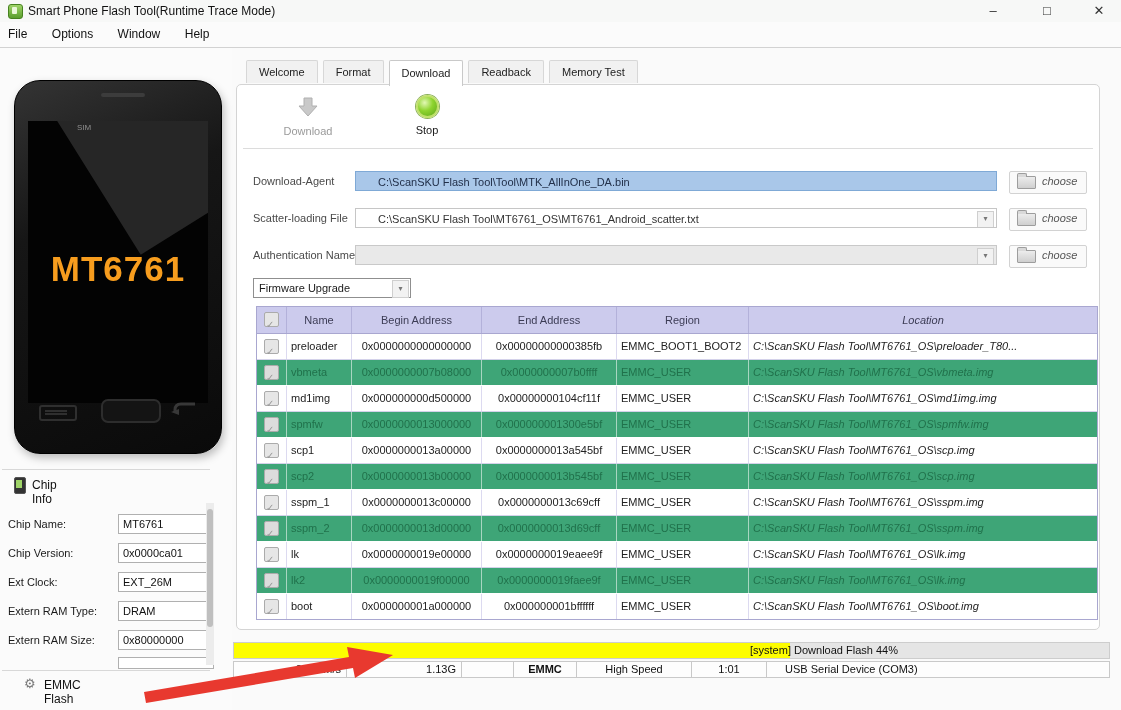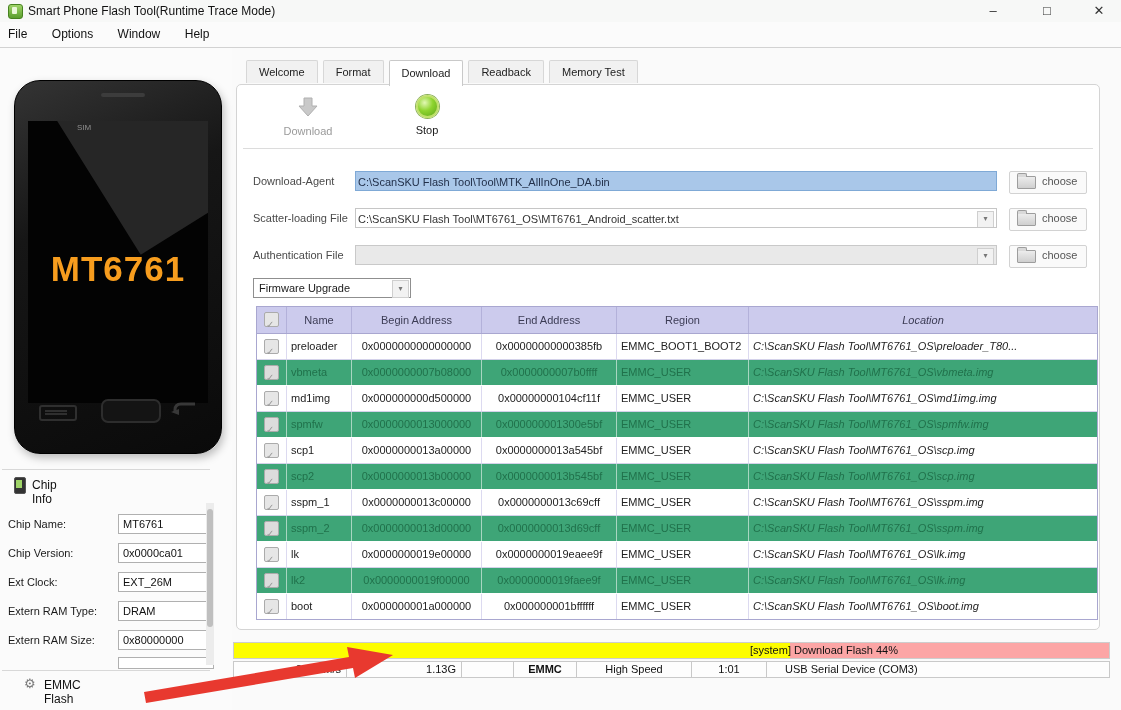--- a/index.html
+++ b/index.html
@@ -73,32 +73,32 @@
   .dl-arrow{display:inline-block;width:24px;height:24px;}
   .stop-circle{display:inline-block;width:19px;height:19px;border-radius:50%;
                background:radial-gradient(circle at 35% 30%,#e2f8b4 0%,#8ed42e 45%,#5da61b 100%);
                border:2px solid #bfe06a;box-shadow:0 0 0 1px #8cb05a;}
   .tool-label{font-size:11px;margin-top:2px;}
   .tool-label.disabled{color:#9a9a9a;}
 
   .field-row{position:absolute;left:0;width:862px;height:22px;}
   .field-label{position:absolute;left:16px;top:4px;font-size:11px;color:#4a4a4a;}
   .field-box{position:absolute;left:118px;top:0;width:642px;height:20px;font-size:11px;line-height:20px;
-             padding:0 2px;white-space:nowrap;overflow:hidden;box-sizing:border-box;}
+             padding:0 22px;white-space:nowrap;overflow:hidden;box-sizing:border-box;}
   .box-da{background:#a9c7e9;border:1px solid #7fa9d6;color:#22304a;}
   .box-combo{background:#fff;border:1px solid #c6c6c6;color:#333;}
   .box-disabled{background:#e9e9e9;border:1px solid #c9c9c9;}
   .combo-arrow{position:absolute;right:2px;top:2px;width:15px;height:15px;background:#f2f2f2;border:1px solid #cfcfcf;
                font-size:8px;color:#777;text-align:center;line-height:14px;}
   .choose-btn{position:absolute;left:772px;top:0;width:76px;height:21px;background:#fafafa;border:1px solid #d2d2d2;
               border-radius:2px;font-size:11px;color:#555;}
   .choose-btn .folder{position:absolute;left:7px;top:4px;width:17px;height:11px;background:linear-gradient(180deg,#ececec,#cfcfcf);
               border:1px solid #9d9d9d;border-radius:1px;}
   .choose-btn .folder:before{content:"";position:absolute;left:-1px;top:-4px;width:8px;height:3px;background:#d9d9d9;border:1px solid #9d9d9d;border-bottom:none;border-radius:2px 2px 0 0;}
-  .choose-btn .choose-text{position:absolute;left:32px;top:3px;}
+  .choose-btn .choose-text{position:absolute;left:32px;top:3px;font-style:italic;}
 
   .mode-combo{position:absolute;left:16px;top:193px;width:158px;height:20px;border:1px solid #8f8f8f;background:#fff;
               font-size:11px;line-height:19px;padding:0 5px;box-sizing:border-box;}
   .mode-combo .combo-arrow{right:1px;top:1px;height:16px;line-height:15px;}
 
   
   .ptable{position:absolute;left:19px;top:221px;width:840px;border:1px solid #a9a7d0;background:#fff;}
   .thead{display:flex;height:26px;background:#cccbed;border-bottom:1px solid #a9a7d0;}
   .th{font-size:11px;color:#3c3c55;line-height:26px;text-align:center;border-right:1px solid #b3b1da;box-sizing:border-box;}
   .trow{display:flex;height:25px;border-bottom:1px solid #d4d2ea;background:#fff;}
@@ -112,21 +112,21 @@
   .c-region{width:132px;}
   .c-loc{flex:1;border-right:none;font-style:italic;}
   .trow.green{background:#3ea577;border-bottom:1px solid #fff;}
   .trow.green .tc{color:#20714b;border-right-color:rgba(255,255,255,.55);}
   .cb{display:inline-block;width:13px;height:13px;margin-top:5px;background:#e6e6e6;border:1px solid #ababab;
       border-radius:2px;position:relative;}
   .cb:after{content:"\2713";position:absolute;left:1px;top:-1px;font-size:10px;color:#9a9a9a;}
   .trow.green .cb{background:#dcdcdc;}
 
   
-  .progress{position:absolute;left:233px;top:642px;width:877px;height:17px;background:#fca5a5;border:1px solid #cdcdcd;box-sizing:border-box;}
+  .progress{position:absolute;left:233px;top:642px;width:877px;height:17px;background:#e5e5e5;border:1px solid #cdcdcd;box-sizing:border-box;}
   .progress-fill{position:absolute;left:0;top:0;height:100%;background:#fdfd00;}
   .progress-text{position:absolute;left:516px;top:1px;font-size:11px;color:#111;white-space:nowrap;}
 
   .statusbar{position:absolute;left:233px;top:661px;width:877px;height:17px;background:#fdfdfd;
              border:1px solid #c9c9c9;box-sizing:border-box;display:flex;}
   .seg{height:100%;border-right:1px solid #c9c9c9;font-size:11px;line-height:15px;box-sizing:border-box;
        white-space:nowrap;overflow:hidden;color:#111;}
   .seg-speed{width:113px;text-align:right;padding-right:5px;}
   .seg-size{width:115px;text-align:right;padding-right:5px;}
   .seg-empty{width:52px;}
@@ -251,21 +251,21 @@
         <span>C:\ScanSKU Flash Tool\MT6761_OS\MT6761_Android_scatter.txt</span>
         <span class="combo-arrow">▾</span>
       </div>
       <div class="choose-btn">
         <span class="folder"></span>
         <span class="choose-text">choose</span>
       </div>
     </div>
 
     <div class="field-row" style="top:160px;">
-      <span class="field-label">Authentication File</span>
+      <span class="field-label">Authentication Name</span>
       <div class="field-box box-combo box-disabled">
         <span></span>
         <span class="combo-arrow">▾</span>
       </div>
       <div class="choose-btn">
         <span class="folder"></span>
         <span class="choose-text">choose</span>
       </div>
     </div>
 

